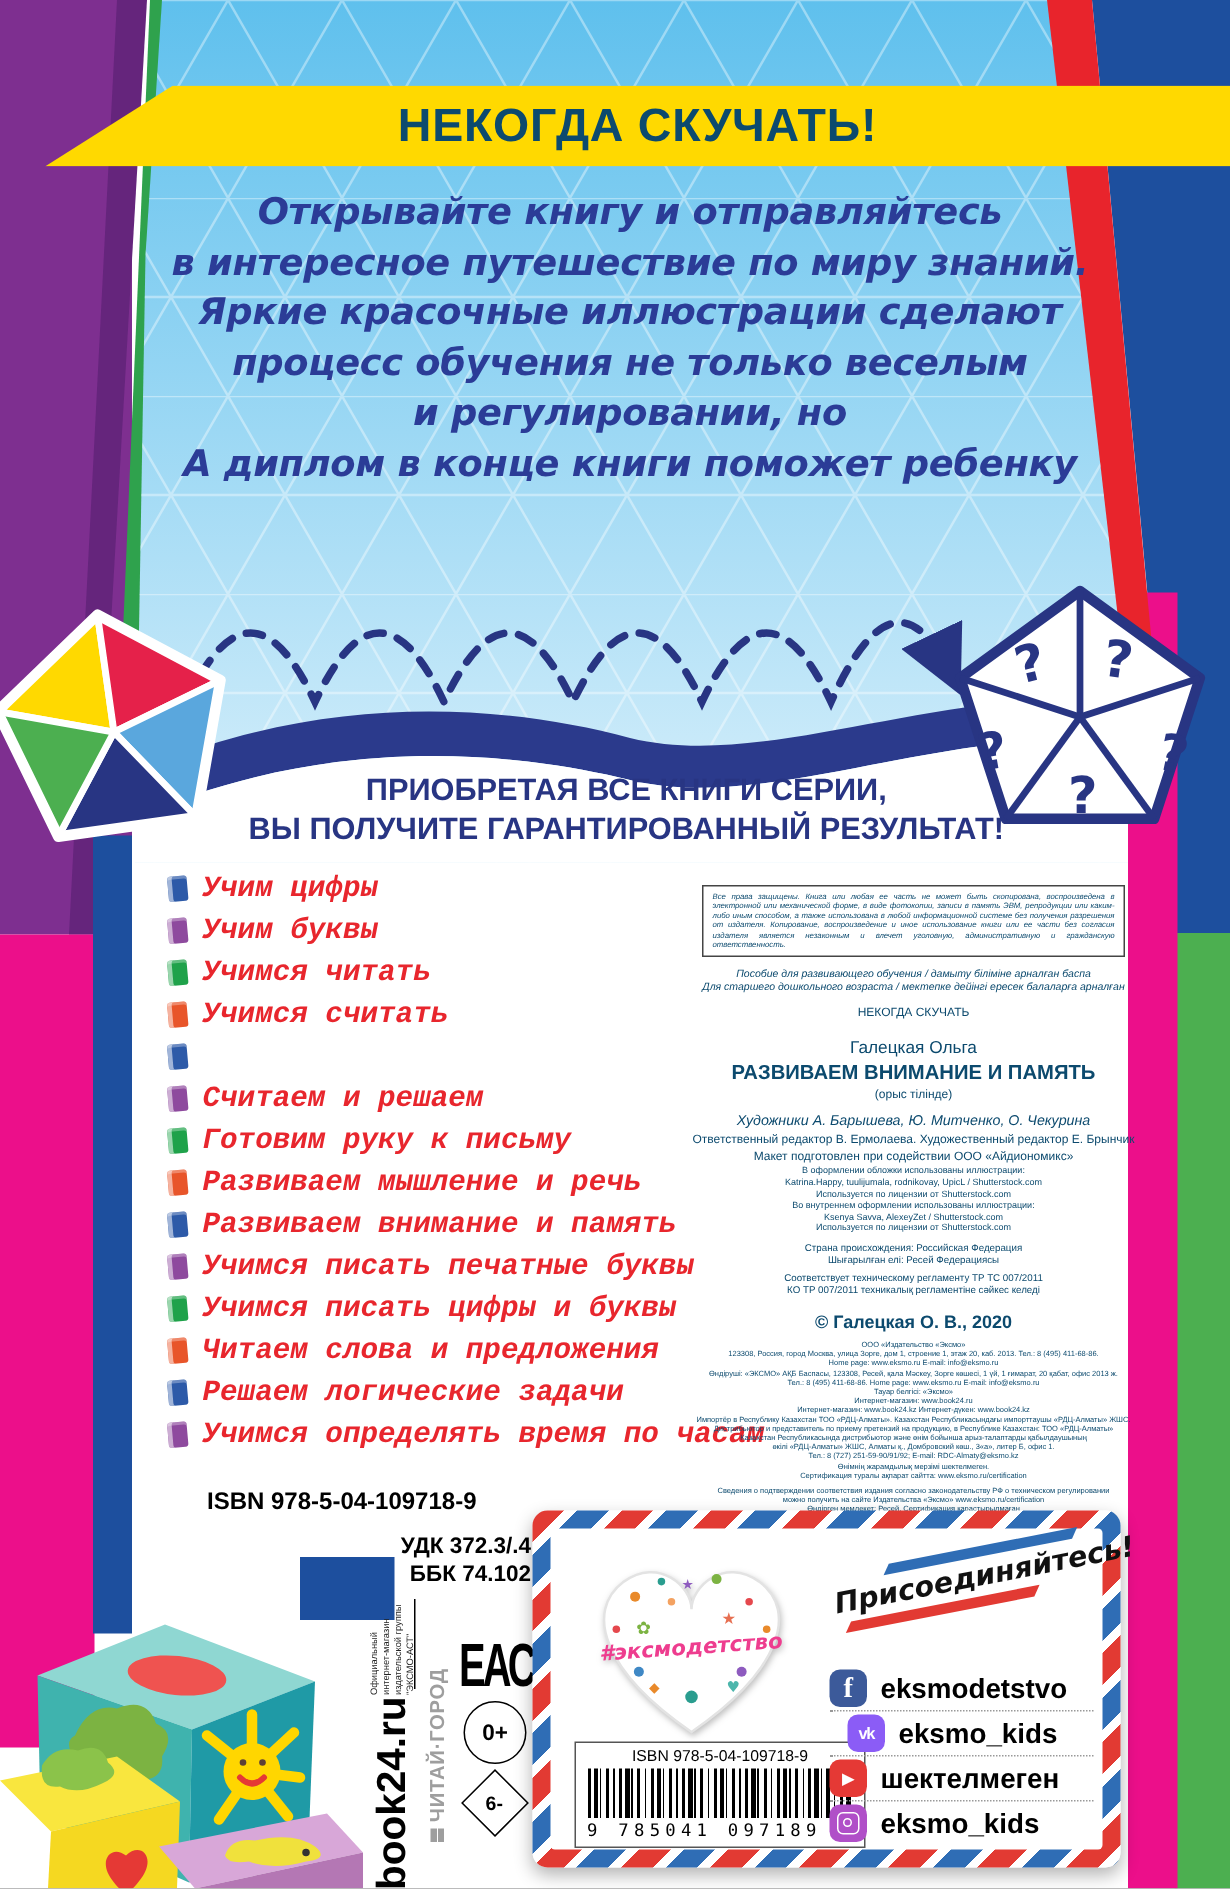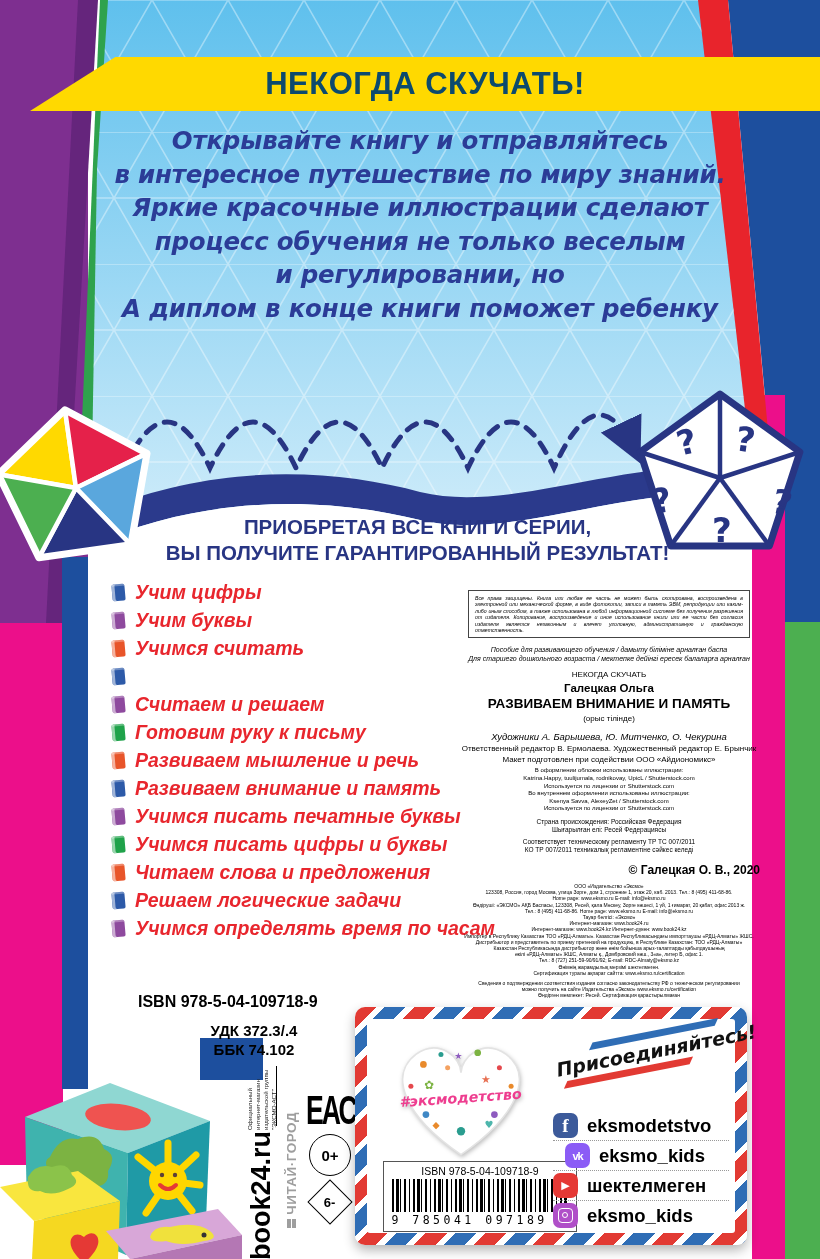--- a/index.html
+++ b/index.html
@@ -21,47 +21,47 @@
   
   #promo{left:90px;top:514px;width:655px;text-align:center;z-index:3;
          font-weight:bold;font-size:20.5px;line-height:26px;color:#283583;}
 
   
   #series{left:112px;top:582px;width:360px;z-index:3;}
   .series-row{display:flex;align-items:center;margin-bottom:8px;height:20px;}
   .book-icon{width:13px;height:17px;border-radius:2px;margin-right:10px;flex:0 0 13px;
              transform:rotate(-5deg);
              box-shadow:inset 3px 0 0 rgba(255,255,255,.55), inset 0 2px 0 rgba(255,255,255,.3);}
-  .series-label{font-family:Liberation Sans, sans-serif;font-style:italic;font-weight:bold;
+  .series-label{font-family:Liberation Mono, monospace;font-style:italic;font-weight:bold;
                 font-size:19.5px;color:#e8262d;white-space:nowrap;}
 
   
-  #imprint{left:458px;top:590px;width:302px;text-align:center;color:#000000;z-index:3;}
+  #imprint{left:458px;top:590px;width:302px;text-align:center;color:#0c4a6e;z-index:3;}
   #copyright-box{border:1px solid #444;margin:0 10px 7px 10px;padding:4px 6px;
                  font-size:5.2px;line-height:6.4px;text-align:justify;font-style:italic;}
   .aud-line{font-size:7px;line-height:9px;font-style:italic;}
   #imp-series{font-size:8px;margin-top:7px;}
-  #imp-author{font-size:11.5px;font-weight:bold;margin-top:3px;}
+  #imp-author{font-size:11.5px;font-weight:normal;margin-top:14px;}
   #imp-title{font-size:13.5px;font-weight:bold;margin-top:2px;}
   #imp-lang{font-size:8px;margin-top:3px;}
   #imp-artists{font-size:9.5px;font-style:italic;margin-top:8px;}
   #imp-editors,#imp-layout{font-size:8px;margin-top:2px;}
   .credit-small{font-size:6px;line-height:7.6px;}
   #credits{margin-top:3px;}
   .origin-line{font-size:6.5px;line-height:8px;}
   #origin{margin-top:5px;} #regulation{margin-top:4px;}
-  #copy1,#copy2{font-size:12px;font-weight:bold;text-align:right;}
+  #copy1,#copy2{font-size:12px;font-weight:bold;}
   #copy1{margin-top:9px;} #copy2{margin-top:2px;}
   #publisher{margin-top:6px;} .pub-line{font-size:5px;line-height:6.2px;}
   #cert{margin-top:4px;} .cert-line{font-size:5px;line-height:6.2px;}
   #printinfo{margin-top:7px;} .print-line{font-size:10.5px;line-height:13.5px;}
 
   
   #isbn-line{left:138px;top:993px;font-size:16px;font-weight:bold;z-index:3;color:#000;}
-  #udk-block{left:154px;top:1021px;width:200px;text-align:center;font-size:15px;
+  #udk-block{left:154px;top:1021px;width:200px;text-align:right;font-size:15px;
              font-weight:bold;line-height:19px;z-index:3;color:#000;}
 
   
   .vtext{writing-mode:vertical-rl;transform:rotate(180deg);}
   #b24-note{left:246px;top:1064px;height:66px;font-size:6.2px;line-height:8px;color:#222;z-index:3;}
   #b24-rule{left:276px;top:1066px;width:1px;height:60px;background:#000;z-index:3;}
   #book24{left:246px;top:1126px;height:134px;font-size:27px;font-weight:bold;color:#000;z-index:3;}
   #chitai{left:284px;top:1112px;height:125px;font-size:13.5px;font-weight:bold;
           color:#9e9e9e;letter-spacing:.5px;z-index:3;display:flex;flex-direction:column;align-items:center;}
   #chitai .cg-logo{width:9px;height:9px;margin-top:4px;background:
@@ -204,20 +204,24 @@
   <div class="abs" id="series">
       <div class="series-row">
         <span class="book-icon" style="background: rgb(45, 90, 168);"></span>
         <span class="series-label">Учим цифры</span>
       </div>
       <div class="series-row">
         <span class="book-icon" style="background: rgb(142, 74, 158);"></span>
         <span class="series-label">Учим буквы</span>
       </div>
       <div class="series-row">
+        <span class="book-icon" style="background: rgb(31, 162, 74);"></span>
+        <span class="series-label">Учимся читать</span>
+      </div>
+      <div class="series-row">
         <span class="book-icon" style="background: rgb(232, 85, 42);"></span>
         <span class="series-label">Учимся считать</span>
       </div>
       <div class="series-row">
         <span class="book-icon" style="background: rgb(45, 90, 168);"></span>
       </div>
       <div class="series-row">
         <span class="book-icon" style="background: rgb(142, 74, 158);"></span>
         <span class="series-label">Считаем и решаем</span>
       </div>

